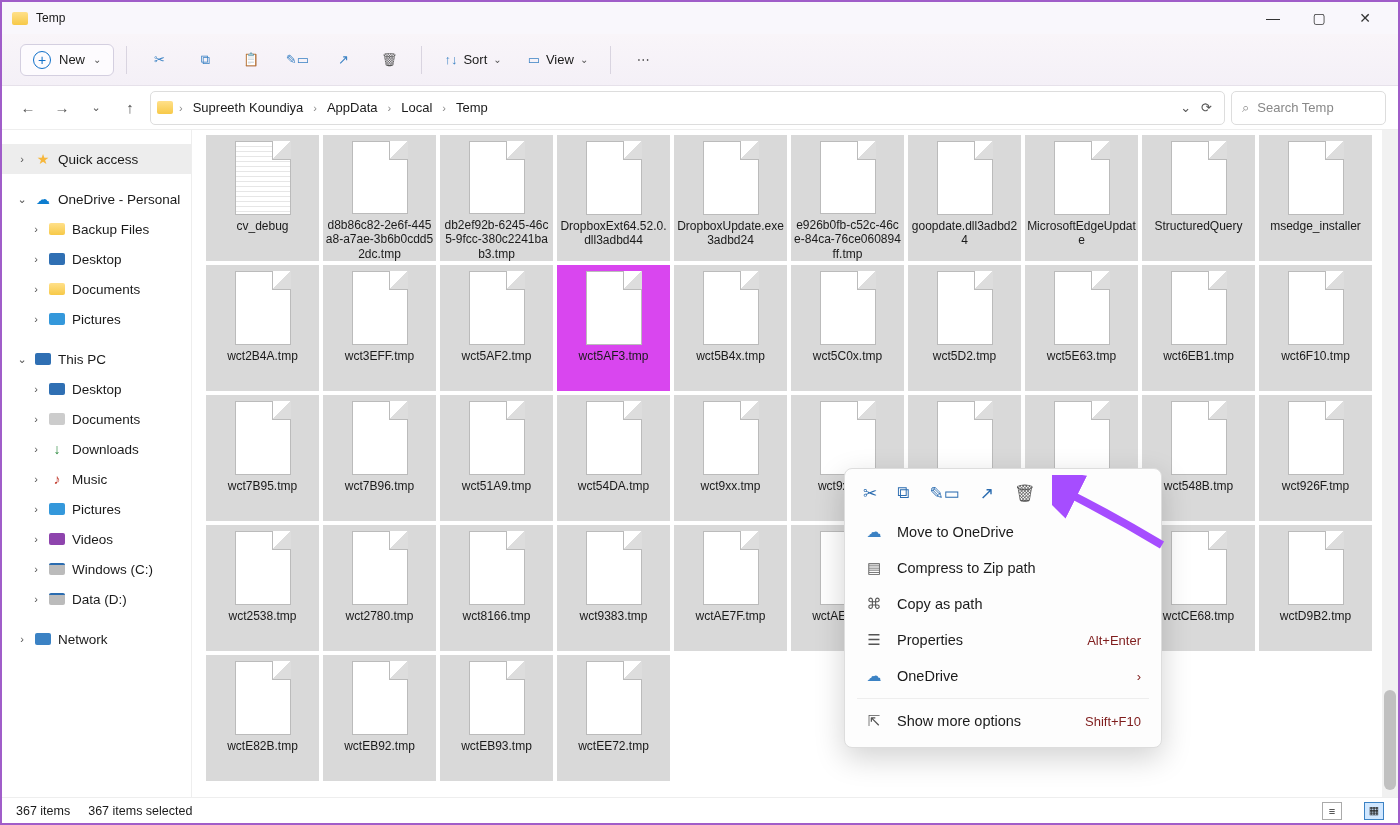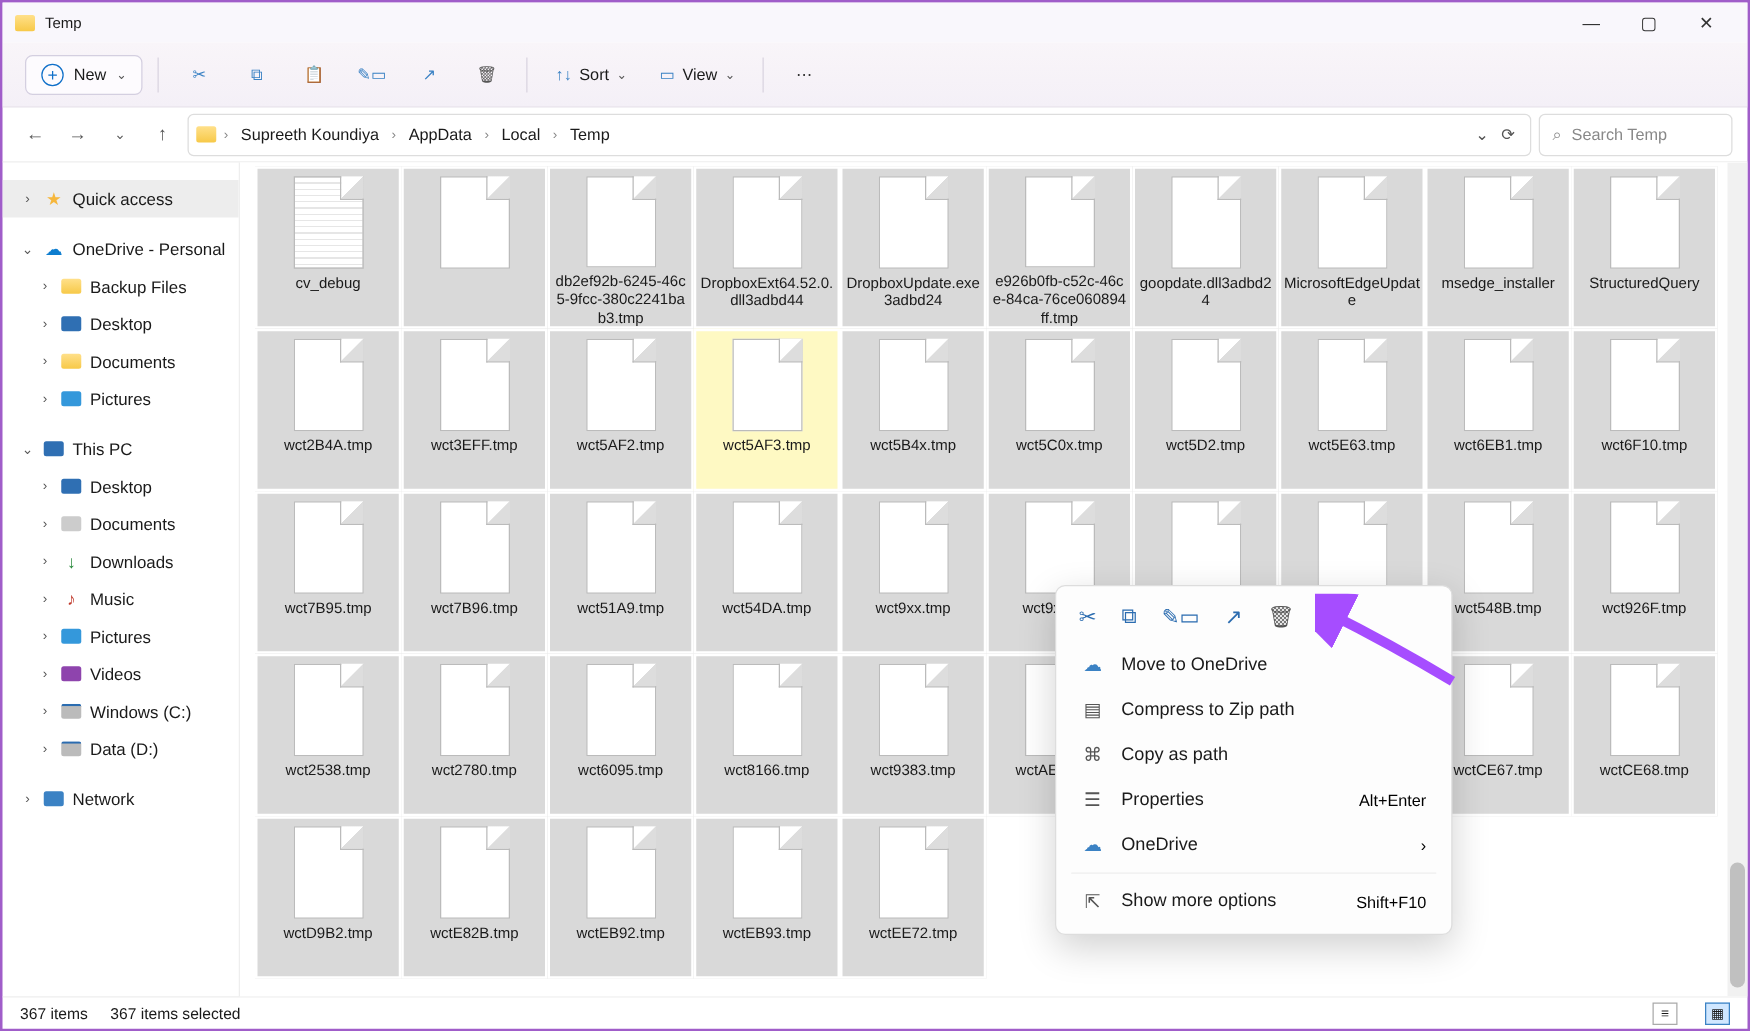--- a/index.html
+++ b/index.html
@@ -36,38 +36,38 @@
 .od-ic { color: #0d7dcf; font-size: 14px; }
 .pc-ic { width: 16px; height: 12px; background: #2f6fb3; border-radius: 2px; }
 .dl-ic { color: #2b8a3e; font-size: 14px; }
 .mu-ic { color: #c0392b; font-size: 14px; }
 .pic-ic { width: 16px; height: 12px; background: #3498db; border-radius: 2px; }
 .vid-ic { width: 16px; height: 12px; background: #8e44ad; border-radius: 2px; }
 .dr-ic { width: 16px; height: 12px; background: #bbb; border-radius: 2px; border-top: 2px solid #2b6cb0; }
 .content { flex: 1; position: relative; background: #fff; overflow: hidden; }
 .grid { display: grid; grid-template-columns: repeat(10, 117px); gap: 0; padding: 3px 12px; align-content: start; }
 .file { width: 117px; height: 130px; display: flex; flex-direction: column; align-items: center; justify-content: flex-start; text-align: center; background: #d9d9d9; border: 2px solid #fff; padding-top: 6px; }
-.file.sel { background: #fef9c3; }
+.file.sel { background: #d946ef; }
 .file-ic { width: 56px; height: 74px; background: #fff; border: 1px solid #bbb; position: relative; margin-bottom: 4px; }
 .file-ic::after { content: ""; position: absolute; top: -1px; right: -1px; width: 18px; height: 18px; background: linear-gradient(135deg,#fff 48%, #ddd 50%); border-left: 1px solid #bbb; border-bottom: 1px solid #bbb; }
 .file.rich .file-ic { background: repeating-linear-gradient(#fff,#fff 4px,#e6e6e6 4px,#e6e6e6 5px); }
 .fname { font-size: 12px; line-height: 1.2; word-break: break-all; padding: 0 2px; }
 .scrollbar-v { position: absolute; right: 0; top: 0; bottom: 0; width: 16px; background: #f1f1f1; }
 .thumb-v { position: absolute; right: 2px; width: 12px; top: 560px; height: 100px; background: #c0c0c0; border-radius: 6px; }
 .statusbar { height: 26px; display: flex; align-items: center; padding: 0 14px; gap: 18px; font-size: 12.5px; border-top: 1px solid #eee; }
 .statusbar .spacer { flex: 1; }
 .view-toggle { width: 20px; height: 18px; border: 1px solid #aaa; margin-left: 4px; display: flex; align-items: center; justify-content: center; font-size: 11px; }
 .view-toggle.active { background: #d0e7ff; border-color: #3b82c4; }
 .ctxmenu { position: absolute; top: 338px; left: 652px; width: 318px; background: #fdfdfd; border: 1px solid #ddd; border-radius: 8px; box-shadow: 0 10px 30px rgba(0,0,0,.18); padding: 8px 0; z-index: 50; }
 .ctx-actions { display: flex; gap: 20px; padding: 6px 18px 10px; }
 .ctx-ic { color: #2b6cb0; font-size: 17px; }
 .ctx-ic.trash { color: #555; }
 .ctx-item { display: flex; align-items: center; gap: 14px; padding: 9px 20px; font-size: 14.5px; }
 .ctx-item .mi-ic { width: 18px; display: flex; justify-content: center; color: #3b82c4; font-size: 15px; }
-.ctx-item .sc { margin-left: auto; color: #000000; font-size: 13px; }
+.ctx-item .sc { margin-left: auto; color: #7f1d1d; font-size: 13px; }
 .ctx-sep { height: 1px; background: #eee; margin: 4px 12px; }
 .arrow-annot { position: absolute; top: 345px; left: 860px; z-index: 60; pointer-events: none; }
 </style>
 </head>
 <body>
 
 <div class="titlebar">
   <div class="folder-ic"></div>
   <div class="title">Temp</div>
   <div class="winbtn">—</div>
@@ -251,20 +251,21 @@
   </div>
 
   <div class="content">
     <div class="grid" id="grid">
         <div class="file rich">
           <div class="file-ic"></div>
           <div class="fname">cv_debug</div>
         </div>
         <div class="file">
           <div class="file-ic"></div>
+          <div class="fname">d8b86c82-2e6f-445a8-a7ae-3b6b0cdd52dc.tmp</div>
         </div>
         <div class="file">
           <div class="file-ic"></div>
           <div class="fname">db2ef92b-6245-46c5-9fcc-380c2241bab3.tmp</div>
         </div>
         <div class="file">
           <div class="file-ic"></div>
           <div class="fname">DropboxExt64.52.0.dll3adbd44</div>
         </div>
         <div class="file">
@@ -278,28 +279,28 @@
         <div class="file">
           <div class="file-ic"></div>
           <div class="fname">goopdate.dll3adbd24</div>
         </div>
         <div class="file">
           <div class="file-ic"></div>
           <div class="fname">MicrosoftEdgeUpdate</div>
         </div>
         <div class="file">
           <div class="file-ic"></div>
+          <div class="fname">StructuredQuery</div>
+        </div>
+        <div class="file">
+          <div class="file-ic"></div>
           <div class="fname">msedge_installer</div>
         </div>
         <div class="file">
           <div class="file-ic"></div>
-          <div class="fname">StructuredQuery</div>
-        </div>
-        <div class="file">
-          <div class="file-ic"></div>
           <div class="fname">wct2B4A.tmp</div>
         </div>
         <div class="file">
           <div class="file-ic"></div>
           <div class="fname">wct3EFF.tmp</div>
         </div>
         <div class="file">
           <div class="file-ic"></div>
           <div class="fname">wct5AF2.tmp</div>
         </div>
@@ -371,24 +372,20 @@
           <div class="file-ic"></div>
           <div class="fname">wct926F.tmp</div>
         </div>
         <div class="file">
           <div class="file-ic"></div>
           <div class="fname">wct2538.tmp</div>
         </div>
         <div class="file">
           <div class="file-ic"></div>
           <div class="fname">wct2780.tmp</div>
-        </div>
-        <div class="file">
-          <div class="file-ic"></div>
-          <div class="fname">wct6095.tmp</div>
         </div>
         <div class="file">
           <div class="file-ic"></div>
           <div class="fname">wct8166.tmp</div>
         </div>
         <div class="file">
           <div class="file-ic"></div>
           <div class="fname">wct9383.tmp</div>
         </div>
         <div class="file">

